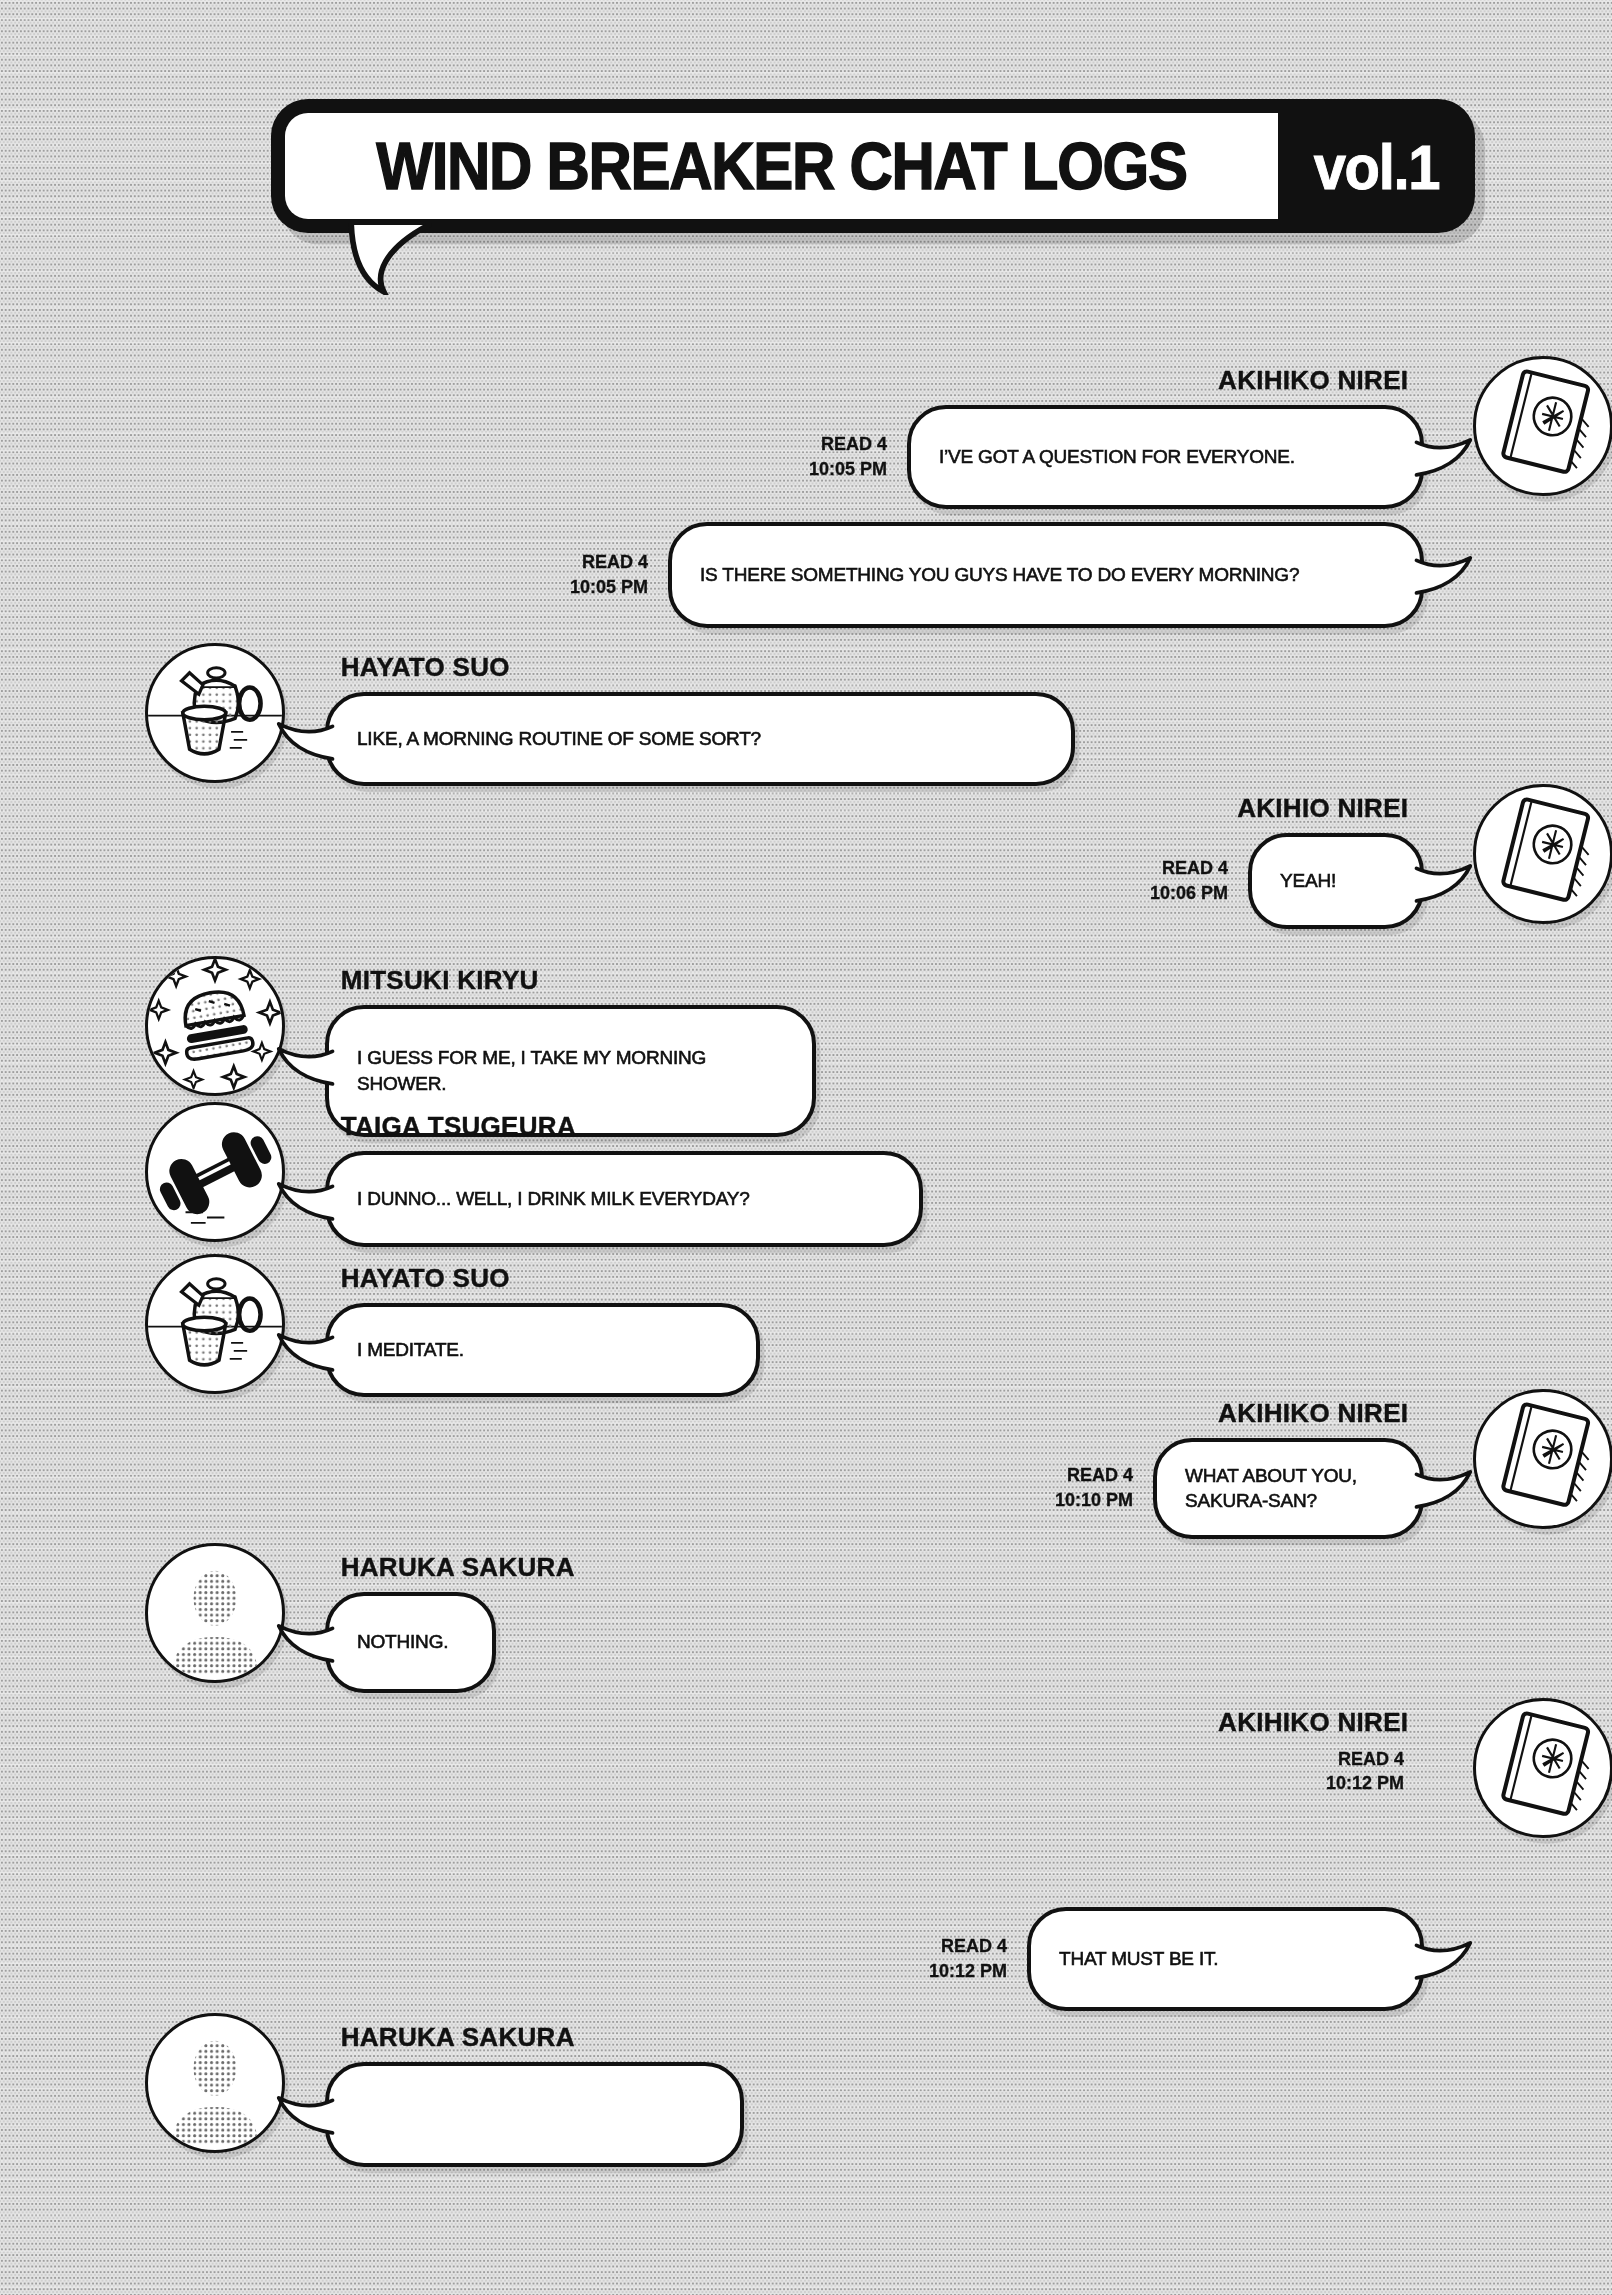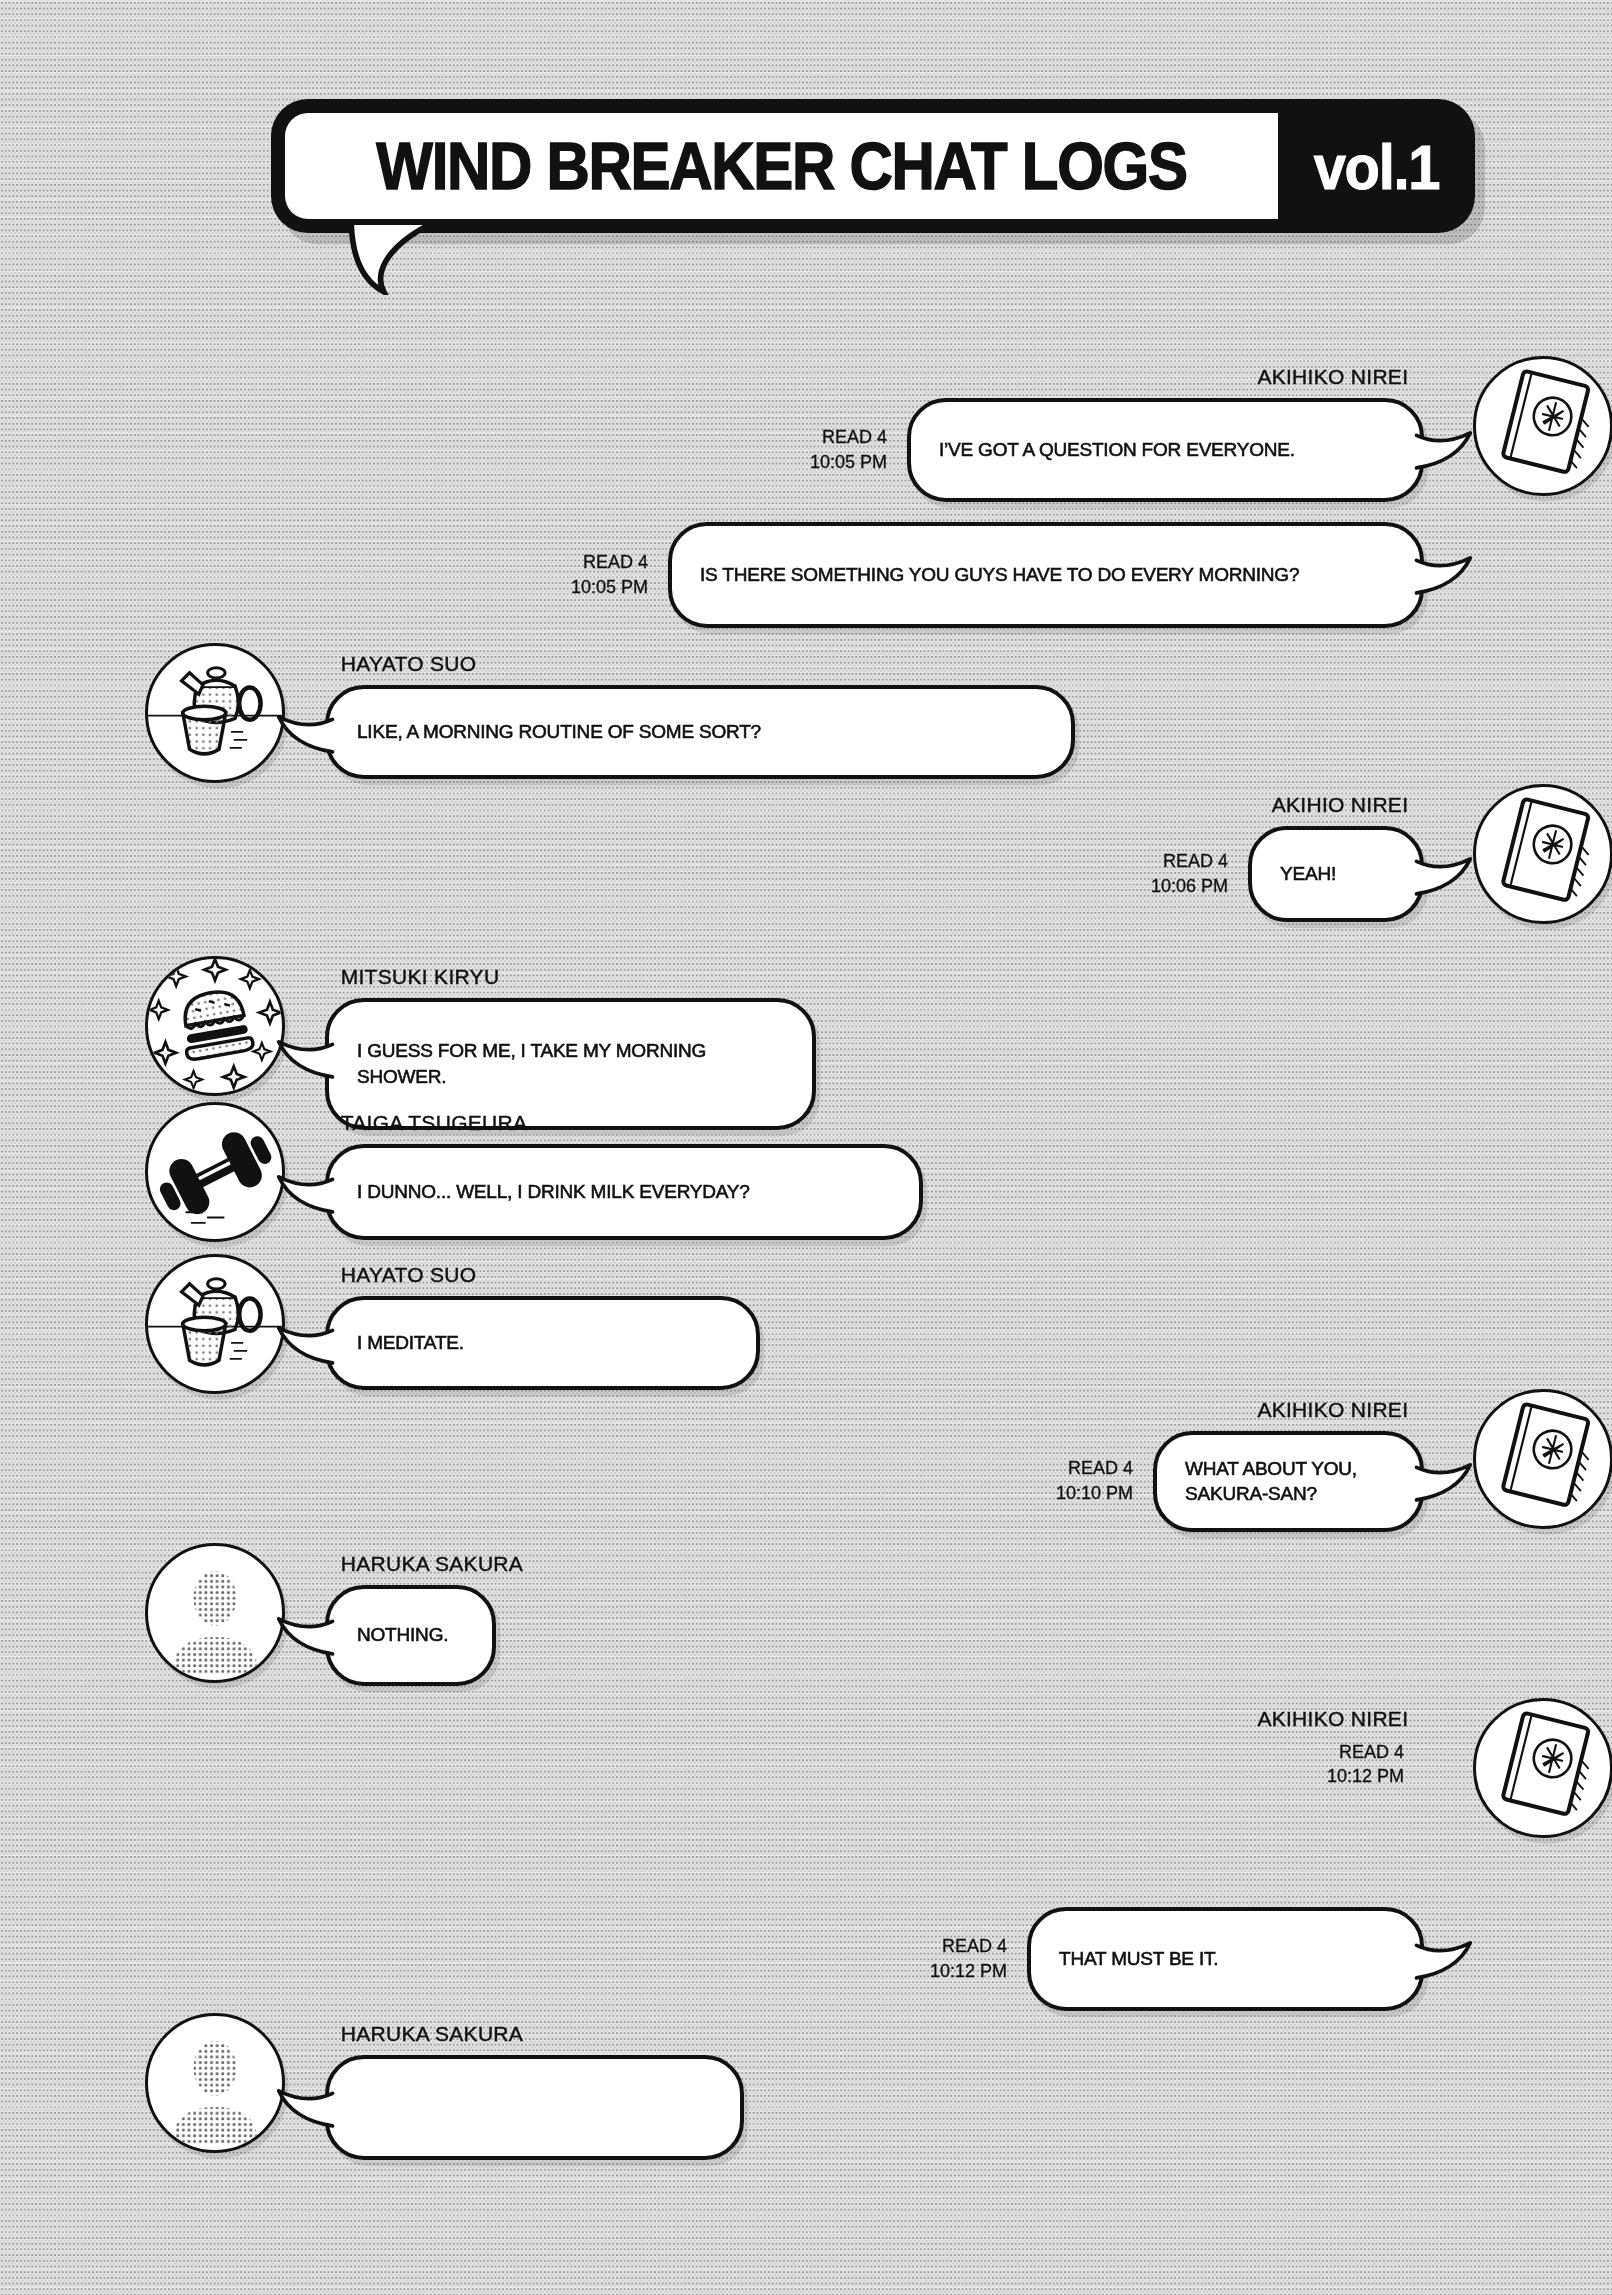--- a/index.html
+++ b/index.html
@@ -26,28 +26,28 @@
     -webkit-text-stroke:0.9px #fff;transform:scaleY(1.1);}
   .title-tail{position:absolute;left:74px;top:100%;margin-top:-10px;width:94px;height:72px;}
   
   .row{position:absolute;left:0;width:100%;display:flex;align-items:flex-start;}
   .row.left{padding-left:145px;justify-content:flex-start;}
   .row.right{padding-right:159px;justify-content:flex-end;}
   .row.left .avatar{margin-right:40px;}
   .row.right .avatar,.row.right .avatar-spacer{margin-left:49px;}
   .col{display:flex;flex-direction:column;}
   .row.right .col{align-items:flex-end;}
-  .sender{font-weight:400;font-size:21px;letter-spacing:0.3px;margin:8.8px 15.7px 8.8px 15.7px;
+  .sender{font-weight:700;font-size:26px;letter-spacing:0.3px;margin:8.8px 15.7px 8.8px 15.7px;
     -webkit-text-stroke:0.4px #111;white-space:nowrap;}
   .bubble-row{display:flex;align-items:center;}
   .bubble{position:relative;background:#fff;border:4.4px solid #111;border-radius:39px;
     display:flex;align-items:center;box-shadow:4.4px 6.3px 0 rgba(0,0,0,.10);box-sizing:border-box;}
   .btext{font-weight:400;font-size:19px;line-height:1.34;padding:15px 28px;white-space:pre-line;
     letter-spacing:-0.2px;-webkit-text-stroke:0.6px #111;}
-  .meta{font-weight:400;font-size:18px;line-height:1.38;text-align:right;margin-right:20px;
+  .meta{font-weight:700;font-size:18px;line-height:1.38;text-align:right;margin-right:20px;
     -webkit-text-stroke:0.3px #111;white-space:nowrap;}
   .tail{position:absolute;top:30%;pointer-events:none;}
   .tail-right{right:-54px;width:60px;height:42px;}
   .tail-left{left:-54px;width:60px;height:42px;}
   .avatar{width:140px;height:140px;border-radius:50%;background:#fff;border:3.8px solid #111;
     overflow:hidden;flex:none;box-shadow:3.8px 5.7px 0 rgba(0,0,0,.10);box-sizing:border-box;}
   .avatar svg{width:100%;height:100%;display:block;}
   .avatar-spacer{width:140px;height:6.3px;flex:none;}
   .hidden-defs{position:absolute;width:0;height:0;overflow:hidden;}
 </style>

